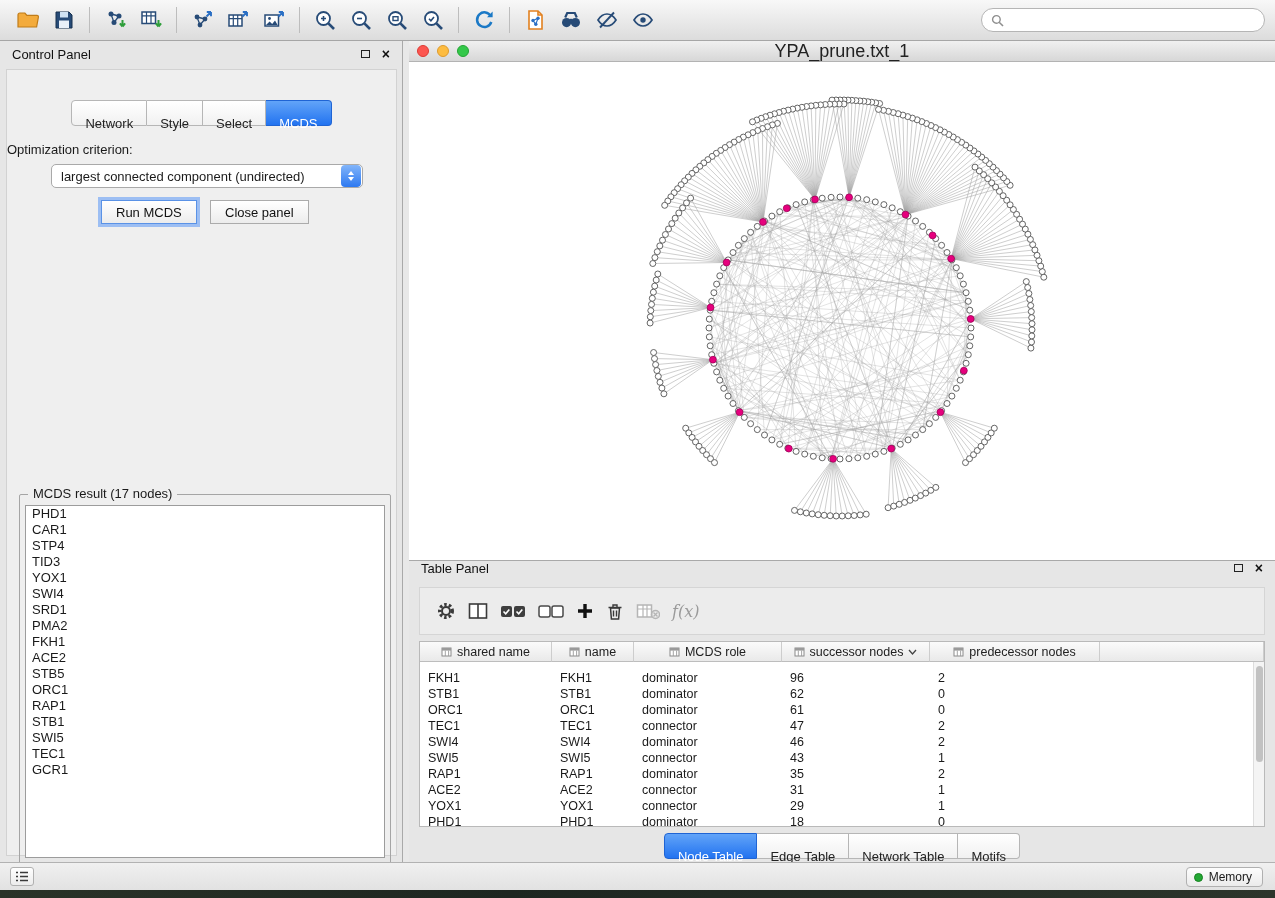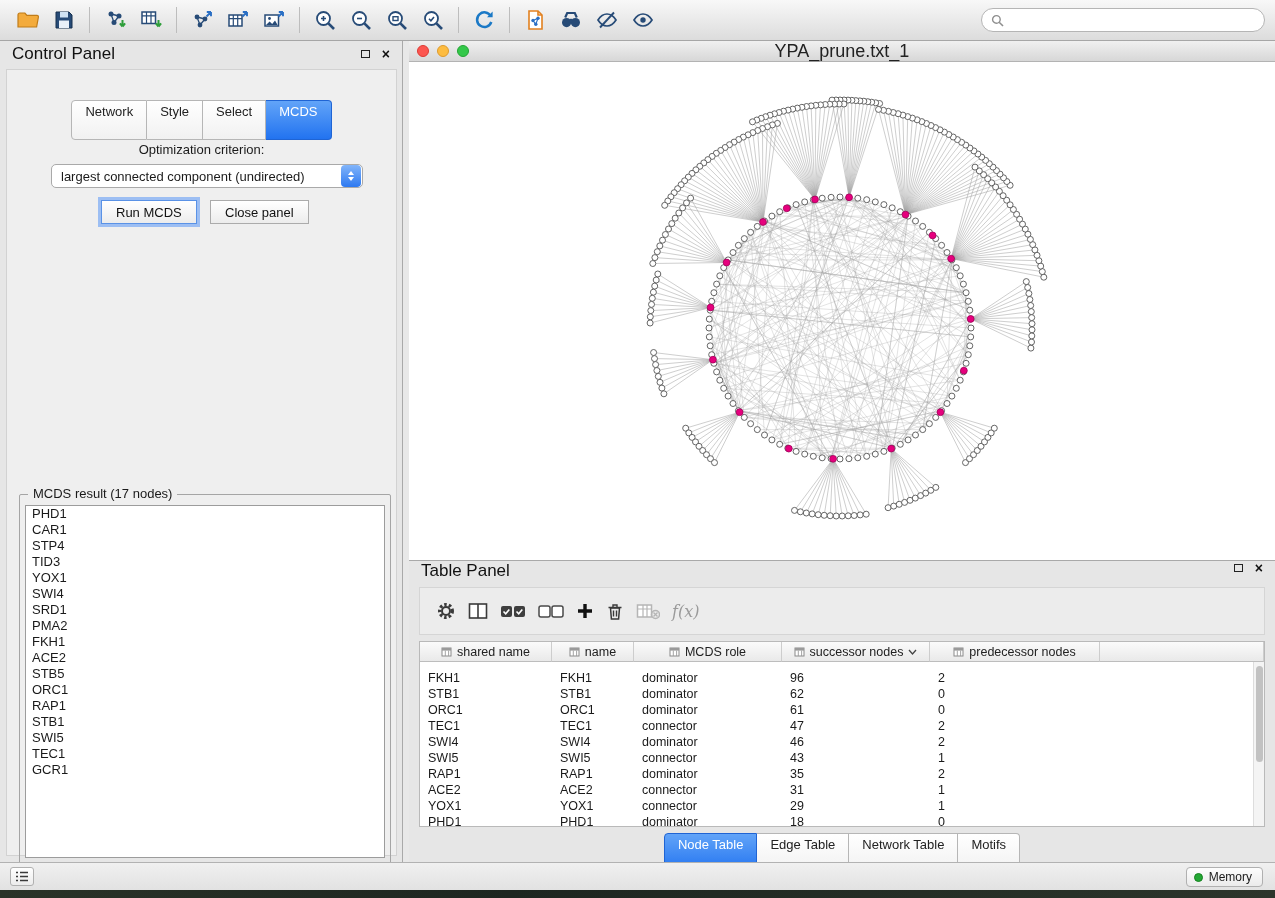--- a/index.html
+++ b/index.html
@@ -7,32 +7,32 @@
 body{font-family:"Liberation Sans",sans-serif;font-size:13px;color:#1a1a1a;background:#e8e8e8;position:relative}
 
 #toolbar{position:absolute;left:0;top:0;width:1275px;height:41px;background:linear-gradient(#f8f8f8,#dcdcdc);border-bottom:1px solid #a6a6a6;display:flex;align-items:center;padding:0 10px}
 .tbtn{width:36px;height:32px;display:flex;align-items:center;justify-content:center;border-radius:4px}
 .tsep{width:1px;height:26px;background:#bdbdbd;margin:0 7px}
 #search-box{margin-left:auto;width:284px;height:24px;background:#fff;border:1px solid #b5b5b5;border-radius:12px;display:flex;align-items:center;padding:0 9px;gap:6px}
 #search-box input{border:none;outline:none;flex:1;font:13px "Liberation Sans",sans-serif;background:transparent}
 
 #control-panel{position:absolute;left:0;top:41px;width:403px;height:821px;background:#e6e6e6;border-right:1px solid #a9a9a9}
 #cp-header{position:absolute;left:0;top:0;width:100%;height:26px;display:flex;align-items:center;padding:0 12px}
-.panel-title{font-size:17px;color:#111}
+.panel-title{font-size:13px;color:#111}
 .win-ctrls{margin-left:auto;display:flex;align-items:center;gap:12px}
 .float-ico{width:9px;height:8px;border:1.5px solid #222;display:inline-block}
 .close-ico{font-size:14px;font-weight:bold;color:#111;line-height:1}
 #cp-body{position:absolute;left:6px;top:28px;width:391px;height:787px;background:#efefef;border:1px solid #d2d2d2}
 .seggroup{display:flex}
 #cp-tabs{position:absolute;left:0;top:30px;width:100%;display:flex;justify-content:center}
-.seg{height:40px;line-height:21px;padding:0 13px;background:linear-gradient(#ffffff,#f1f1f1);border:1px solid #b6b6b6;border-left:none;font-size:13px;color:#222;cursor:default}
+.seg{height:17px;line-height:21px;padding:12px 13px;background:linear-gradient(#ffffff,#f1f1f1);border:1px solid #b6b6b6;border-left:none;font-size:13px;color:#222;cursor:default}
 .seg:first-child{border-left:1px solid #b6b6b6;border-radius:4px 0 0 4px}
 .seg:last-child{border-radius:0 4px 4px 0}
 .seg.active{background:linear-gradient(#62a4f8,#2273f0);border-color:#1f64d4;color:#fff}
-#opt-label{position:absolute;left:0;top:72px;width:100%;text-align:center;font-size:13px}
+#opt-label{position:absolute;left:0;top:72px;width:100%;font-size:13px}
 #criterion{position:absolute;left:44px;top:94px;width:312px;height:24px;background:#fff;border:1px solid #a9a9a9;border-radius:5px;display:flex;align-items:center;overflow:hidden}
 #criterion .val{flex:1;padding:0 9px;font-size:13px;white-space:nowrap}
 #criterion .step{width:20px;height:22px;margin-right:1px;border-radius:4px;background:linear-gradient(#82b5fa,#2d79f1);display:flex;flex-direction:column;align-items:center;justify-content:center;gap:2px}
 .tri-up{width:0;height:0;border-left:3.5px solid transparent;border-right:3.5px solid transparent;border-bottom:4.5px solid #fff}
 .tri-dn{width:0;height:0;border-left:3.5px solid transparent;border-right:3.5px solid transparent;border-top:4.5px solid #fff}
 .macbtn{height:24px;padding:0 14px;background:linear-gradient(#ffffff,#ececec);border:1px solid #ababab;border-radius:0;font:13px "Liberation Sans",sans-serif;color:#111}
 #run-btn{position:absolute;left:94px;top:130px;box-shadow:0 0 0 3px rgba(88,150,245,.55);border-color:#5a92e6}
 #closepanel-btn{position:absolute;left:203px;top:130px}
 #mcds-group{position:absolute;left:12px;top:424px;width:372px;height:370px;border:1px solid #a5a5a5;border-radius:2px}
 #mcds-legend{position:absolute;top:-9px;left:8px;background:#efefef;padding:0 5px;font-size:13px}

